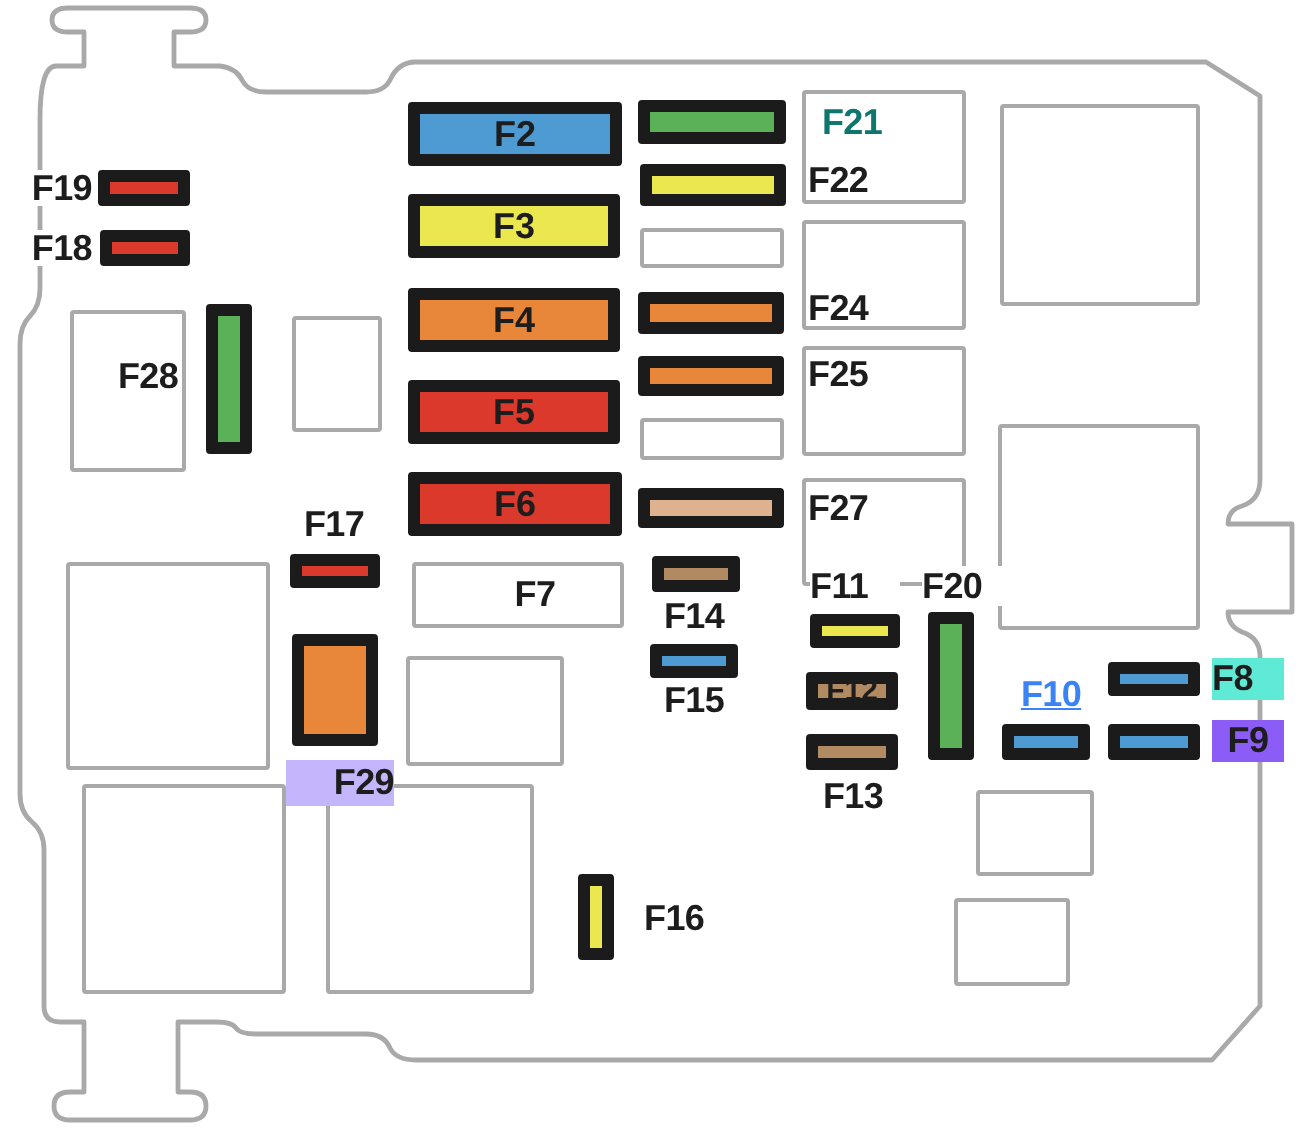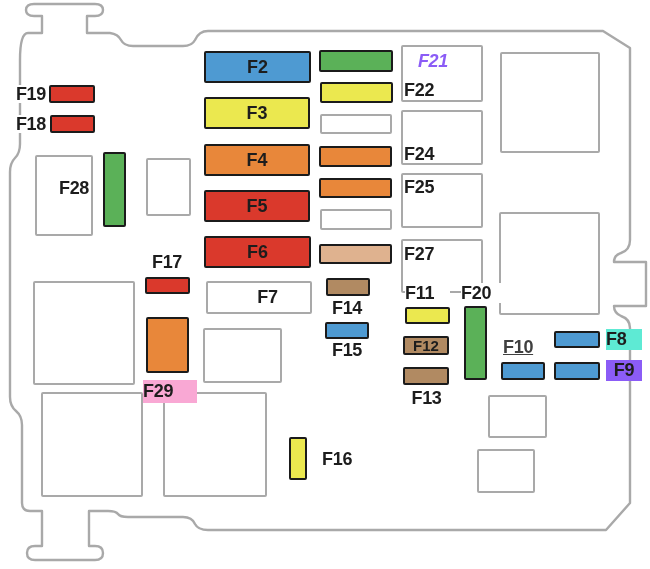--- a/index.html
+++ b/index.html
@@ -6,21 +6,21 @@
   #stage{
     position:relative;width:650px;height:569px;background:#ffffff;overflow:hidden;
     font-family:"Liberation Sans","DejaVu Sans",sans-serif;
   }
   #outline-svg{position:absolute;left:0;top:0;}
   .rbox{
     position:absolute;box-sizing:border-box;background:#ffffff;
     border:2px solid #a9a9a9;border-radius:2px;
   }
   .fuse{
-    position:absolute;box-sizing:border-box;border:2px solid #000000;border-radius:2px;
+    position:absolute;box-sizing:border-box;border:6px solid #000000;border-radius:2px;
     display:flex;align-items:center;justify-content:center;
     font-weight:bold;font-size:18px;color:#1d1d1d;line-height:1;
   }
   .lbl{
     position:absolute;font-weight:bold;font-size:18px;color:#1d1d1d;
     white-space:nowrap;letter-spacing:-0.3px;
   }
 </style>
 </head>
 <body>
@@ -53,32 +53,32 @@
     <div class="rbox" style="left: 499px; top: 212px; width: 101px; height: 103px;"></div>
     <div class="rbox" style="left: 488px; top: 395px; width: 59px; height: 43px;"></div>
     <div class="rbox" style="left: 477px; top: 449px; width: 58px; height: 44px;"></div>
     <div class="rbox" style="left: 320px; top: 114px; width: 72px; height: 20px;"></div>
     <div class="rbox" style="left: 320px; top: 209px; width: 72px; height: 21px;"></div>
     <div class="lbl" style="left: 2px; top: 85px; width: 44px; line-height: 18px; text-align: right; color: rgb(29, 29, 29); background: rgb(255, 255, 255);">F19</div>
     <div class="lbl" style="left: 2px; top: 115px; width: 44px; line-height: 18px; text-align: right; color: rgb(29, 29, 29); background: rgb(255, 255, 255);">F18</div>
     <div class="lbl" style="left: 50px; top: 179px; width: 48px; line-height: 19px; text-align: center; color: rgb(29, 29, 29);">F28</div>
     <div class="lbl" style="left: 144px; top: 253px; width: 46px; line-height: 19px; text-align: center; color: rgb(29, 29, 29);">F17</div>
     <div class="lbl" style="left: 206px; top: 284px; width: 123px; line-height: 27px; text-align: center; color: rgb(29, 29, 29);">F7</div>
-    <div class="lbl" style="left: 143px; top: 380px; width: 54px; line-height: 23px; text-align: left; color: rgb(29, 29, 29); background: #f9a8d4;">F29</div>
+    <div class="lbl" style="left: 143px; top: 380px; width: 54px; line-height: 23px; text-align: right; color: rgb(29, 29, 29); background: #c4b5fd;">F29</div>
     <div class="lbl" style="left: 324px; top: 299px; width: 46px; line-height: 19px; text-align: center; color: rgb(29, 29, 29);">F14</div>
     <div class="lbl" style="left: 324px; top: 341px; width: 46px; line-height: 19px; text-align: center; color: rgb(29, 29, 29);">F15</div>
-    <div class="lbl" style="left: 404px; top: 51px; width: 44px; line-height: 21px; text-align: right; color: #8b5cf6; font-style: italic;">F21</div>
+    <div class="lbl" style="left: 404px; top: 51px; width: 44px; line-height: 21px; text-align: center; color: #0f766e;">F21</div>
     <div class="lbl" style="left: 404px; top: 80px; width: 44px; line-height: 21px; text-align: left; color: rgb(29, 29, 29);">F22</div>
     <div class="lbl" style="left: 404px; top: 144px; width: 44px; line-height: 21px; text-align: left; color: rgb(29, 29, 29);">F24</div>
     <div class="lbl" style="left: 404px; top: 177px; width: 44px; line-height: 21px; text-align: left; color: rgb(29, 29, 29);">F25</div>
     <div class="lbl" style="left: 404px; top: 244px; width: 44px; line-height: 21px; text-align: left; color: rgb(29, 29, 29);">F27</div>
     <div class="lbl" style="left: 405px; top: 283px; width: 45px; line-height: 20px; text-align: left; color: rgb(29, 29, 29); background: rgb(255, 255, 255);">F11</div>
     <div class="lbl" style="left: 461px; top: 283px; width: 44px; line-height: 20px; text-align: left; color: rgb(29, 29, 29); background: rgb(255, 255, 255);">F20</div>
     <div class="lbl" style="left: 404px; top: 388px; width: 45px; line-height: 20px; text-align: center; color: rgb(29, 29, 29);">F13</div>
-    <div class="lbl" style="left: 503px; top: 337px; width: 45px; line-height: 20px; text-align: left; color: #404040; text-decoration: underline;">F10</div>
+    <div class="lbl" style="left: 503px; top: 337px; width: 45px; line-height: 20px; text-align: center; color: #3b82f6; text-decoration: underline;">F10</div>
     <div class="lbl" style="left: 606px; top: 329px; width: 36px; line-height: 21px; text-align: left; color: rgb(29, 29, 29); background: #5eead4;">F8</div>
     <div class="lbl" style="left: 606px; top: 360px; width: 36px; line-height: 21px; text-align: center; color: rgb(29, 29, 29); background: #8b5cf6;">F9</div>
     <div class="lbl" style="left: 310px; top: 449px; width: 44px; line-height: 20px; text-align: left; color: rgb(29, 29, 29); margin-left: 12px;">F16</div>
     <div class="fuse" style="left: 204px; top: 51px; width: 107px; height: 32px; background: rgb(78, 154, 210); border-color: rgb(27, 27, 27); color: rgb(29, 29, 29);">F2</div>
     <div class="fuse" style="left: 204px; top: 97px; width: 106px; height: 32px; background: rgb(235, 232, 79); border-color: rgb(27, 27, 27); color: rgb(29, 29, 29);">F3</div>
     <div class="fuse" style="left: 204px; top: 144px; width: 106px; height: 32px; background: rgb(232, 135, 58); border-color: rgb(27, 27, 27); color: rgb(29, 29, 29);">F4</div>
     <div class="fuse" style="left: 204px; top: 190px; width: 106px; height: 32px; background: rgb(218, 57, 44); border-color: rgb(27, 27, 27); color: rgb(29, 29, 29);">F5</div>
     <div class="fuse" style="left: 204px; top: 236px; width: 107px; height: 32px; background: rgb(218, 57, 44); border-color: rgb(27, 27, 27); color: rgb(29, 29, 29);">F6</div>
     <div class="fuse" style="left: 319px; top: 50px; width: 74px; height: 22px; background: rgb(91, 177, 88); border-color: rgb(27, 27, 27); color: rgb(29, 29, 29);"></div>
     <div class="fuse" style="left: 320px; top: 82px; width: 73px; height: 21px; background: rgb(235, 232, 79); border-color: rgb(27, 27, 27); color: rgb(29, 29, 29);"></div>

